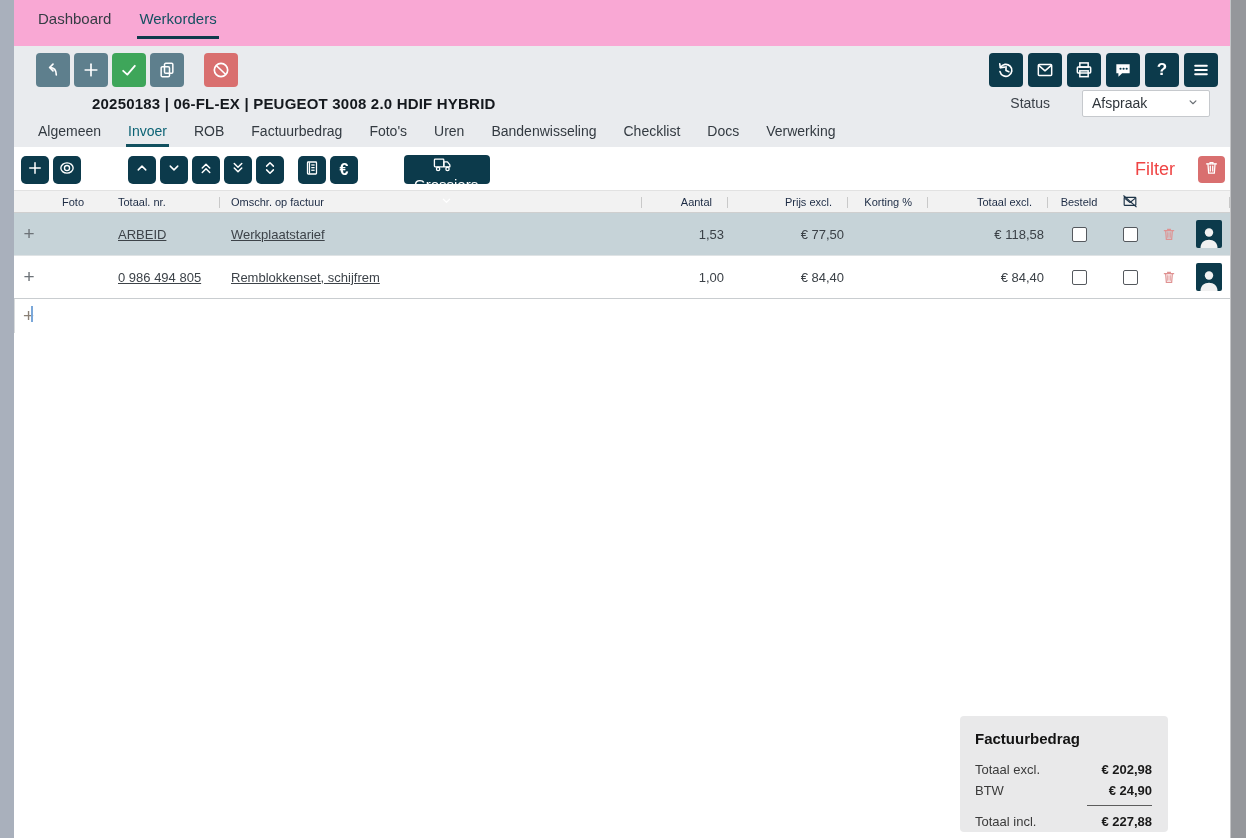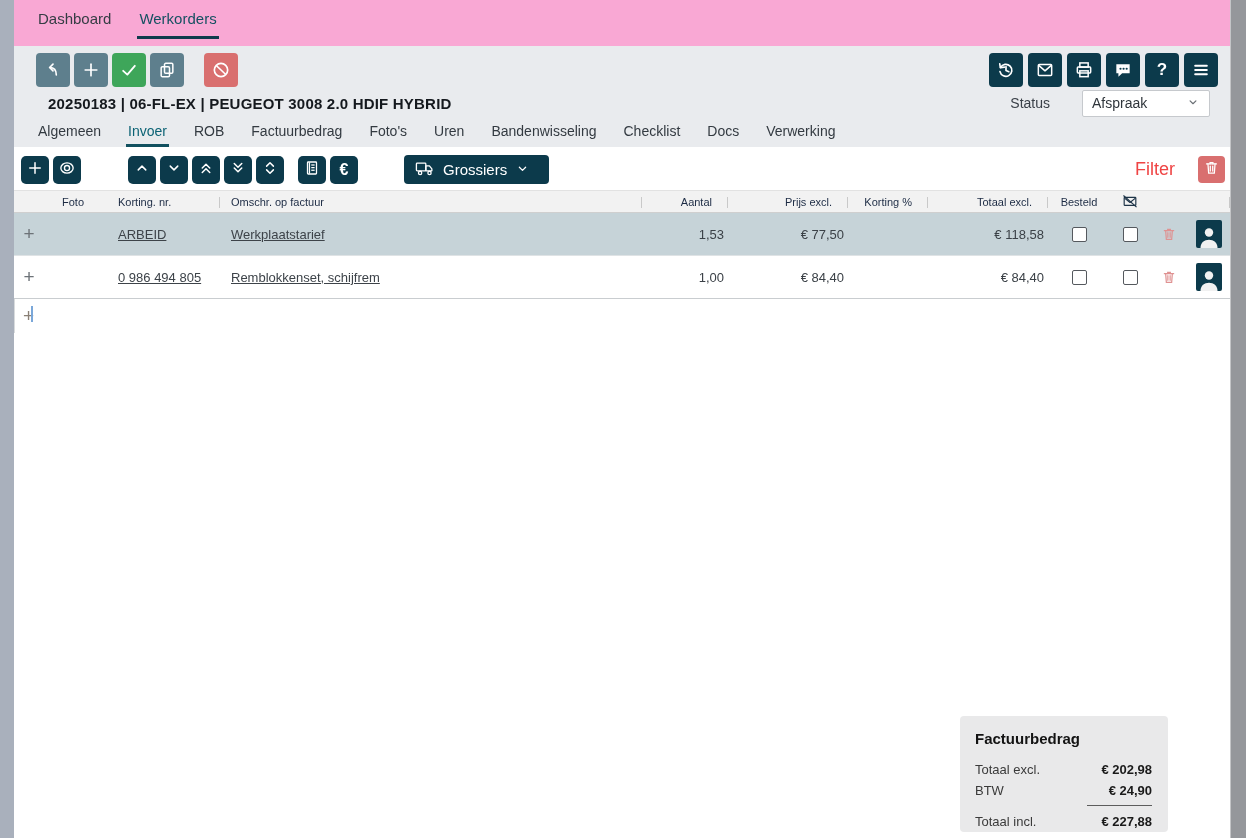--- a/index.html
+++ b/index.html
@@ -22,39 +22,39 @@
   .toolbar1 { height:42px; display:flex; align-items:center; padding:6px 12px 0 22px; }
   .tbtn { width:34px; height:34px; border-radius:4px; display:flex; align-items:center; justify-content:center; margin-right:4px; cursor:pointer; }
   .tbtn svg { display:block; }
   .tbtn.slate { background:#5e7f8d; }
   .tbtn.green { background:#3ea65a; }
   .tbtn.red { background:#d96f6f; margin-left:16px; }
   .tbtn.dark { background:#0c3a4b; margin-right:0; margin-left:5px; }
   .toolbar1 .right-group { margin-left:auto; display:flex; }
   .qmark { color:#fff; font-size:17px; font-weight:bold; }
 
-  .titlerow { height:30px; display:flex; align-items:center; padding:0 20px 0 34px; }
+  .titlerow { height:30px; display:flex; align-items:center; padding:0 20px 0 34px;margin-left:44px; }
   .wo-title { font-size:15px; font-weight:bold; color:#15191e; letter-spacing:.2px; }
   .status-wrap { margin-left:auto; display:flex; align-items:center; }
   .status-label { font-size:14px; color:#3a4048; margin-right:32px; }
   .select { background:#fff; border:1px solid #c6c9cd; border-radius:2px; height:27px; display:flex; align-items:center; padding:0 9px; font-size:14px; color:#2f353b; cursor:pointer; }
   .select .chev { margin-left:auto; }
   .status-select { width:128px; }
 
   .subtabs { height:29px; display:flex; align-items:flex-end; padding-left:22px; }
   .subtab { font-size:14px; color:#333a41; padding:4px 2px 5px 2px; margin-right:23px; cursor:pointer; border-bottom:3px solid transparent; }
   .subtab.active { color:#0c6375; border-bottom:3px solid #11505f; }
 
   
   .toolbar2 { height:43px; background:#fff; display:flex; align-items:center; padding:2px 5px 0 7px; }
   .sbtn { width:28px; height:28px; background:#0c3a4b; border-radius:5px; display:flex; align-items:center; justify-content:center; margin-right:4px; cursor:pointer; }
   .sbtn.gapL { margin-left:43px; }
   .sbtn.gapM { margin-left:10px; }
   .euro-glyph { color:#fff; font-size:16px; font-weight:bold; }
-  .grossiers-btn { margin-left:42px; height:29px; background:#0c3a4b; border-radius:4px; color:#fff; display:flex; align-items:center; padding:0 12px 0 10px; font-size:15px; cursor:pointer; }
+  .grossiers-btn { margin-left:42px; height:29px; background:#0c3a4b; border-radius:4px; color:#fff; display:flex; align-items:center; padding:0 12px 0 10px; font-size:15px; cursor:pointer;flex-direction:column; }
   .grossiers-btn svg { margin-right:7px; }
   .grossiers-btn .chev { margin-left:8px; }
   .filter-wrap { margin-left:auto; display:flex; align-items:center; }
   .filter-label { font-size:18px; color:#ef4444; margin-right:15px; }
   .filter-select { width:172px; }
   .del-btn { width:27px; height:27px; background:#d96f6f; border-radius:4px; display:flex; align-items:center; justify-content:center; margin-left:8px; cursor:pointer; }
 
   
   .grid { display:grid; grid-template-columns:30px 58px 118px 1fr 86px 120px 80px 120px 62px 40px 38px 42px; align-items:center; }
   .thead { height:23px; background:#f2f2f2; border-top:1px solid #e2e2e2; border-bottom:1px solid #cfcfcf; font-size:11px; font-weight:normal; color:#1c2b44; }
@@ -303,21 +303,21 @@
                 <line x1="10.3" y1="10" x2="10.3" y2="17"></line>
                 <line x1="13.7" y1="10" x2="13.7" y2="17"></line>
               </svg></span>
         </div>
       </div>
     </div>
 
     <div class="grid thead">
       <div class="hcell"></div>
       <div class="hcell h-center">Foto</div>
-      <div class="hcell h-left tick">Korting. nr.</div>
+      <div class="hcell h-left tick">Totaal. nr.</div>
       <div class="hcell h-left2 tick">Omschr. op factuur</div>
       <div class="hcell h-right tick">Aantal</div>
       <div class="hcell h-right tick">Prijs excl.</div>
       <div class="hcell h-right tick">Korting %</div>
       <div class="hcell h-right tick">Totaal excl.</div>
       <div class="hcell h-center">Besteld</div>
       <div class="hcell h-center">
         <span><svg width="18" height="16" viewBox="0 0 24 22" fill="none" stroke="#1e3448" stroke-width="1.6" stroke-linejoin="round">
               <rect x="4" y="6" width="16" height="11" rx="1"></rect>
               <polyline points="4.5,7 12,13 19.5,7"></polyline>

